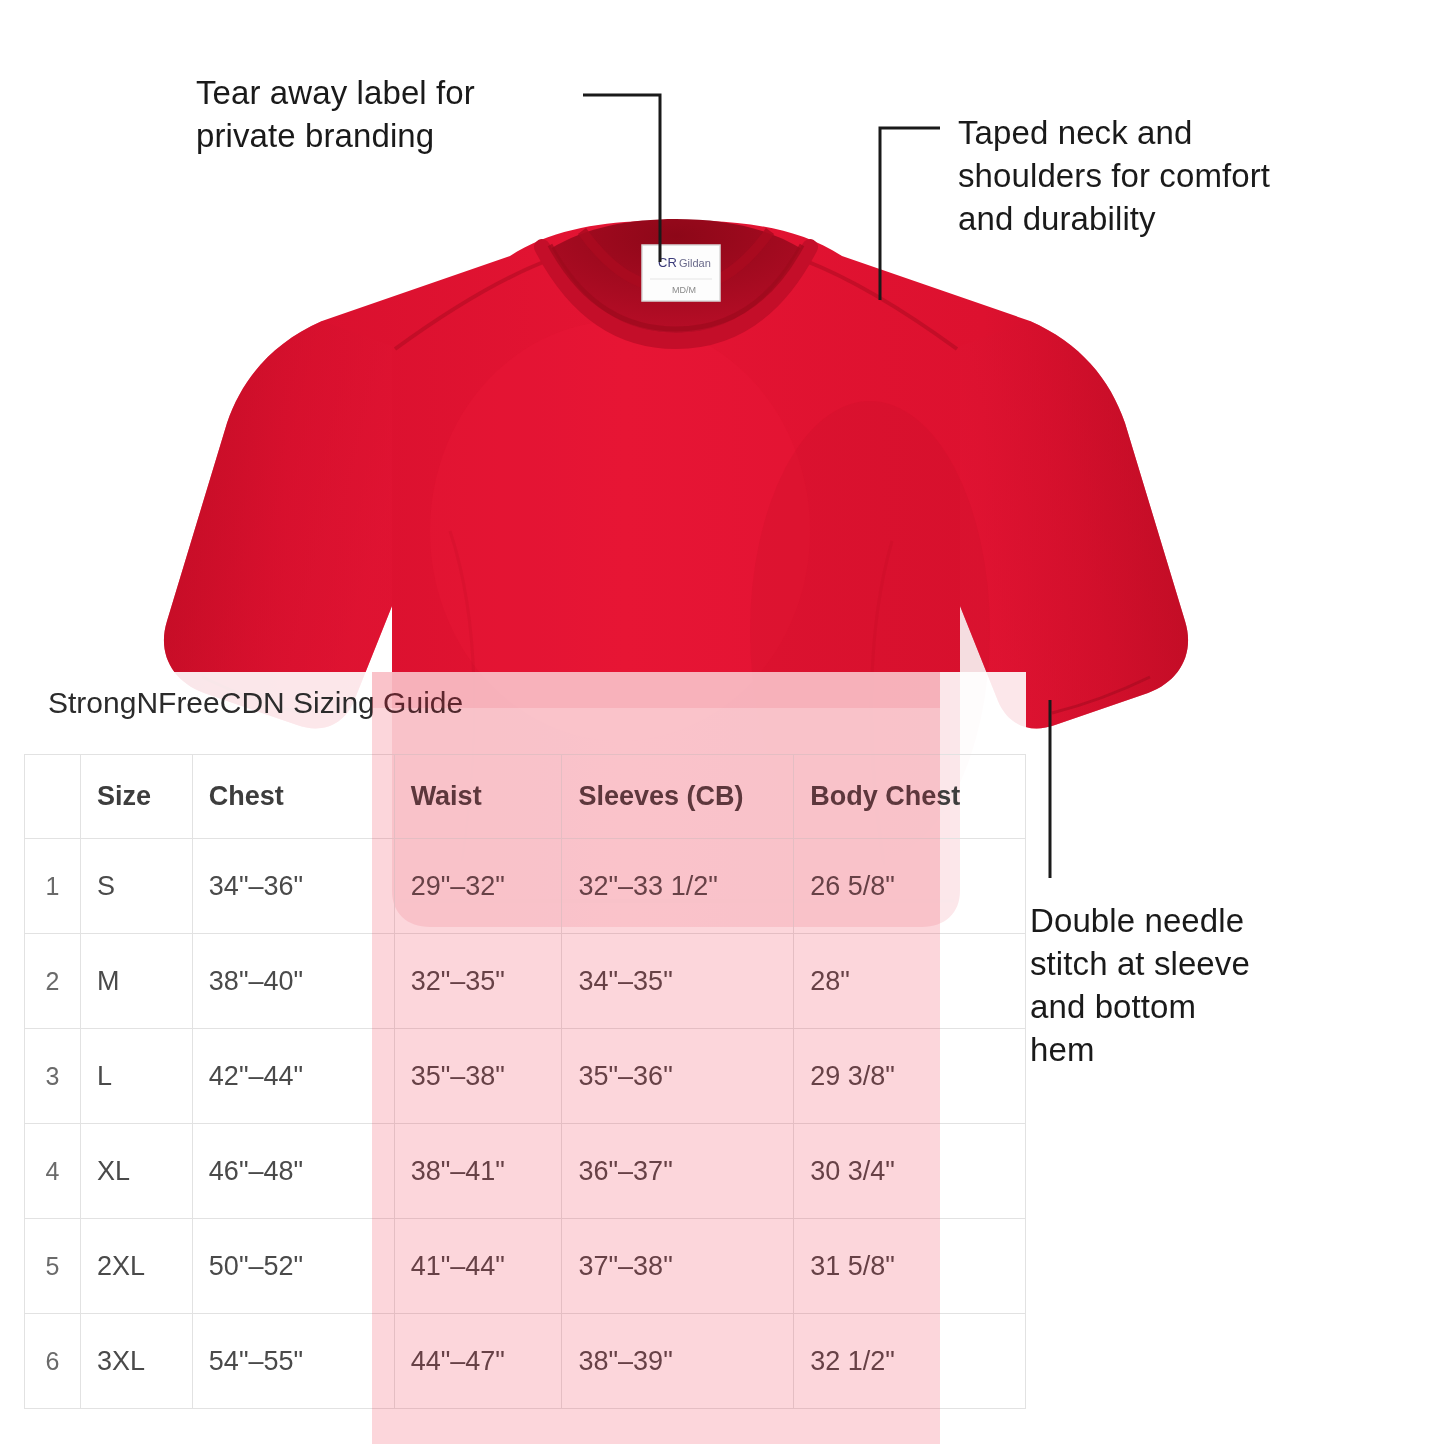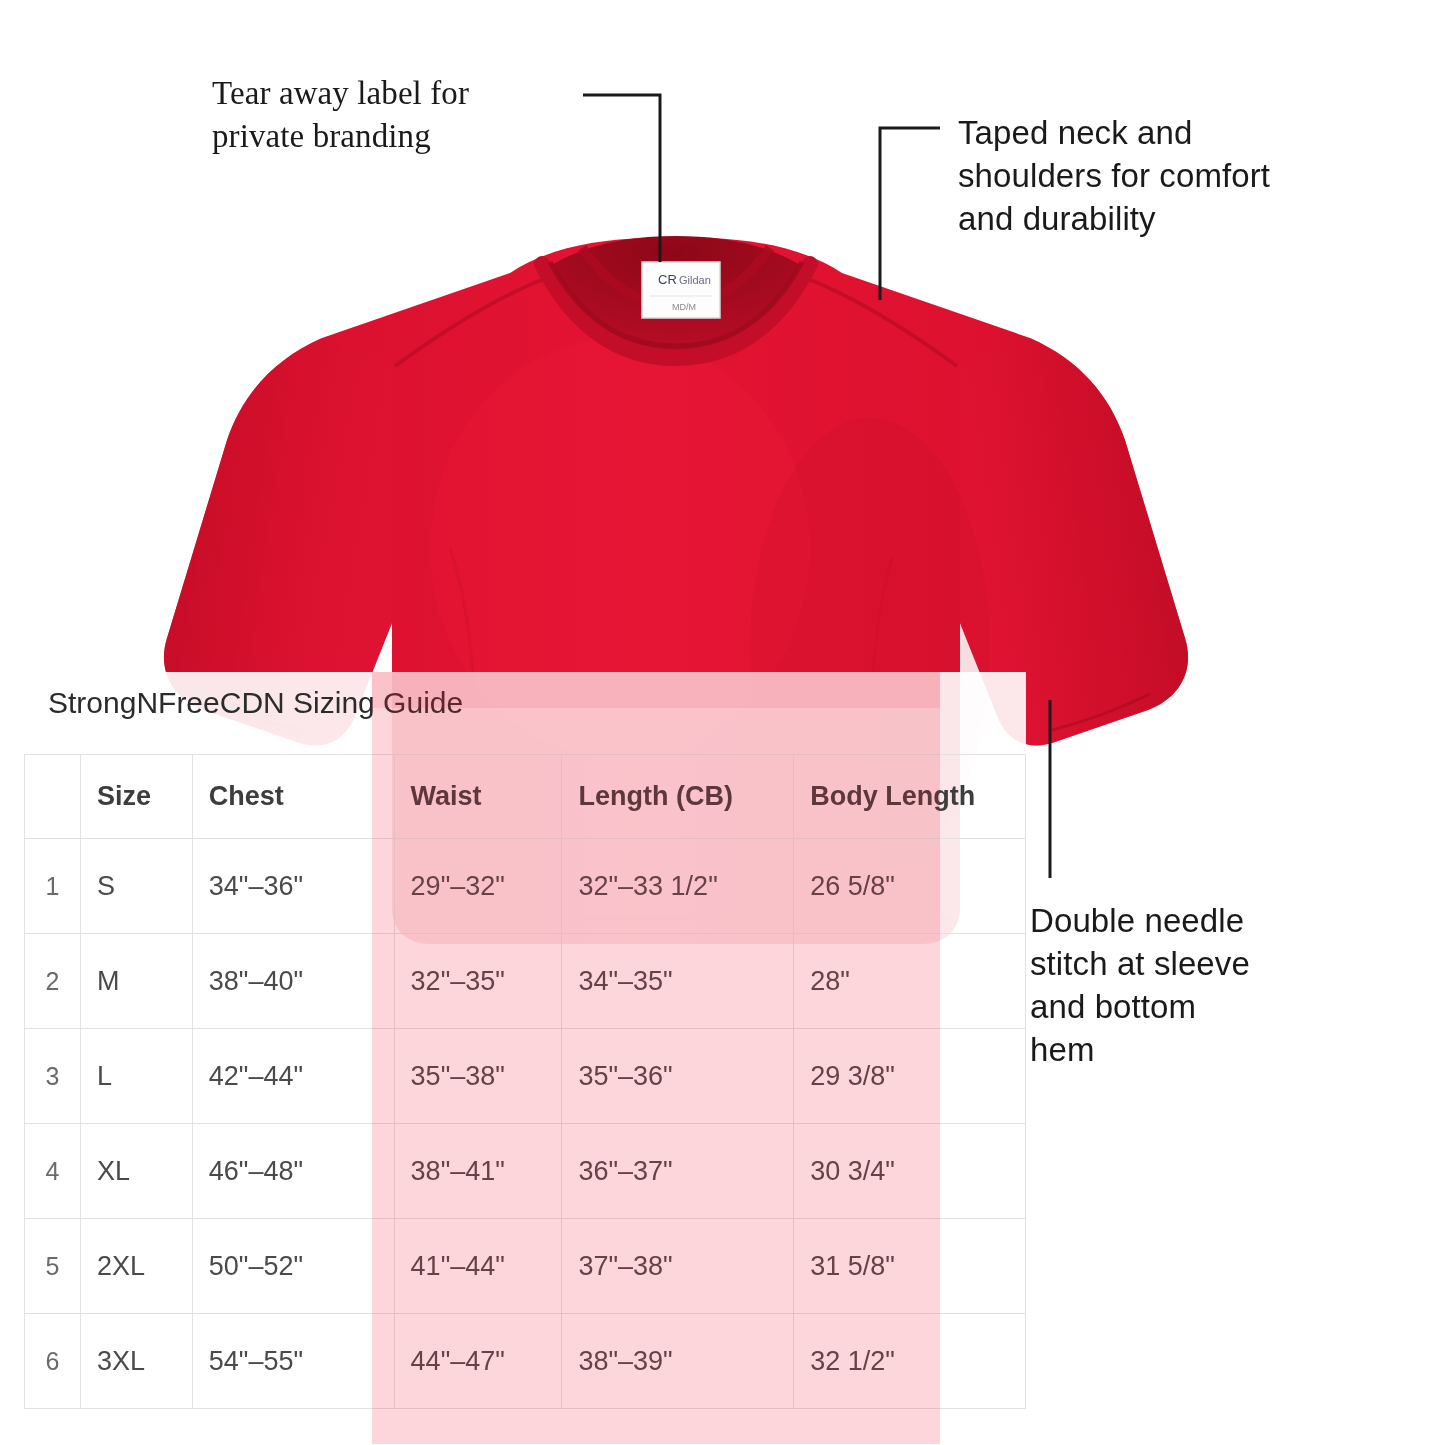--- a/index.html
+++ b/index.html
@@ -19,31 +19,31 @@
 
   
   .callout {
     position: absolute;
     color: #1a1a1a;
     font-size: 33px;
     line-height: 1.30;
     letter-spacing: 0.1px;
     white-space: pre-line;
   }
-  #callout-tear-label { left: 212px; top: 72px; width: 400px; font-family: Liberation Serif, serif; }
+  #callout-tear-label { left: 196px; top: 72px; width: 400px; }
   #callout-taped-neck { left: 958px; top: 112px; width: 420px; }
   #callout-double-needle { left: 1030px; top: 900px; width: 320px; }
 
   .leader { position: absolute; pointer-events: none; }
 
   
   #shirt-wrap {
     position: absolute;
     left: 150px;
-    top: 218px;
+    top: 201px;
     width: 1050px;
     height: 800px;
   }
 
   
   #table-panel {
     position: absolute;
     left: 24px;
     top: 672px;
     width: 1002px;
@@ -224,22 +224,22 @@
   <div id="table-panel">
     <div id="table-title">StrongNFreeCDN Sizing Guide</div>
 
     <table id="size-table">
       <thead>
         <tr>
           <th class="col-idx"></th>
           <th class="col-size">Size</th>
           <th class="col-chest">Chest</th>
           <th class="col-waist">Waist</th>
-          <th class="col-sleeves">Length (CB)</th>
-          <th class="col-body">Body Length</th>
+          <th class="col-sleeves">Sleeves (CB)</th>
+          <th class="col-body">Body Chest</th>
         </tr>
       </thead>
       <tbody>
         <tr>
           <td class="col-idx">1</td>
           <td class="col-size">S</td>
           <td class="col-chest">34"–36"</td>
           <td class="col-waist">29"–32"</td>
           <td class="col-sleeves">32"–33 1/2"</td>
           <td class="col-body">26 5/8"</td>

